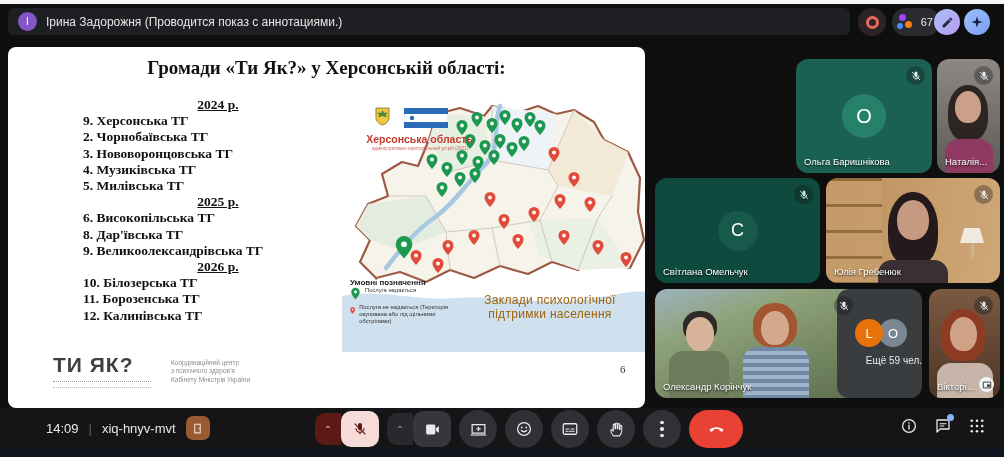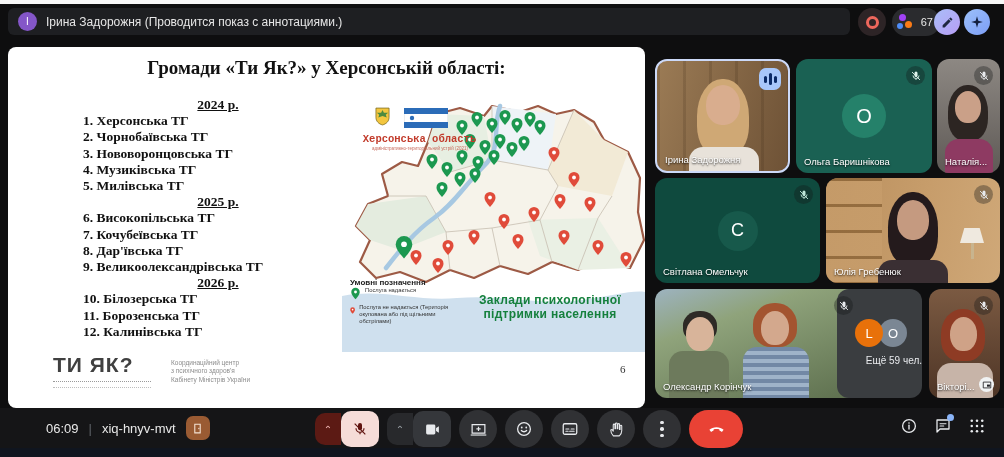--- a/index.html
+++ b/index.html
@@ -38,31 +38,31 @@
   .logo-tagline { position:absolute; left:45px; top:334px; width:98px; height:7px;
            border-top:1px dotted #9a9a9a; border-bottom:1px dotted #bdbdbd; }
   .partner-text { position:absolute; left:163px; top:312px; width:125px; font-family:"Liberation Sans",sans-serif;
            font-size:6.5px; line-height:1.3; color:#8d8d8d; white-space:pre-line; }
   .page-num { position:absolute; left:612px; top:316px; font-size:11px; color:#333; }
 
   
   .map { position:absolute; left:334px; top:53px; width:303px; height:252px; font-family:"Liberation Sans",sans-serif; }
   .map svg.mapsvg { position:absolute; left:0; top:0; }
   .map-head-title { position:absolute; left:0; top:33px; width:155px; text-align:center;
-           font-size:10.5px; font-weight:bold; color:#c23b2b;font-family:Liberation Mono, monospace; }
+           font-size:10.5px; font-weight:bold; color:#c23b2b; }
   .map-head-sub { position:absolute; left:8px; top:46px; width:140px; text-align:center;
            font-size:4.5px; color:#c86a5c; }
   .map-emblem { position:absolute; left:33px; top:7px; }
   .map-flag { position:absolute; left:62px; top:8px; }
   .legend { position:absolute; left:8px; top:178px; width:104px; }
   .legend-title { font-size:8px; font-weight:bold; color:#222; }
   .legend-row { display:flex; gap:4px; margin-bottom:4px; align-items:flex-start; }
   .legend-label { font-size:5.8px; color:#333; line-height:1.25; }
   .map-caption { position:absolute; left:122px; top:193px; width:172px; text-align:center;
-           font-size:12px; font-weight:bold; color:#15803d; letter-spacing:.3px; }
+           font-size:12px; font-weight:normal; color:#a16207; letter-spacing:.3px; }
 
   
   .tile { position:absolute; border-radius:12px; overflow:hidden; background:#222; }
   .tile .name { position:absolute; left:8px; bottom:6px; color:#fff; font-size:9.5px;
            text-shadow:0 1px 2px rgba(0,0,0,.85); z-index:5; white-space:nowrap; }
   .badge { position:absolute; top:7px; right:7px; width:19px; height:19px; border-radius:50%;
            background:rgba(20,22,24,.35); display:flex; align-items:center; justify-content:center; z-index:5; }
   .badge-speak { position:absolute; top:7px; right:7px; width:22px; height:22px; border-radius:7px;
            background:#a8c7fa; display:flex; align-items:center; justify-content:center; gap:2px; z-index:5; }
   .badge-speak i { display:block; width:3px; border-radius:2px; background:#0b2a66; }
@@ -135,28 +135,27 @@
     <svg viewBox="0 0 24 24" width="14" height="14">
         <path fill="#14203f" d="M12 2l2.2 7.8L22 12l-7.8 2.2L12 22l-2.2-7.8L2 12l7.8-2.2z"></path>
       </svg>
   </div>
 
   <div class="abs slide">
     <div class="slide-title">Громади «Ти Як?» у Херсонській області:</div>
 
     <div class="slide-list">
       <div class="yr">2024 р.</div>
-      <div>1. Херсонська ТГ</div>
+      <div>9. Херсонська ТГ</div>
       <div>2. Чорнобаївська ТГ</div>
       <div>3. Нововоронцовська ТГ</div>
       <div>4. Музиківська ТГ</div>
       <div>5. Милівська ТГ</div>
       <div class="yr">2025 р.</div>
       <div>6. Високопільська ТГ</div>
-      <div>7. Кочубеївська ТГ</div>
       <div>8. Дар'ївська ТГ</div>
       <div>9. Великоолександрівська ТГ</div>
       <div class="yr">2026 р.</div>
       <div>10. Білозерська ТГ</div>
       <div>11. Борозенська ТГ</div>
       <div>12. Калинівська ТГ</div>
     </div>
 
     <div class="map">
       <svg class="mapsvg" width="303" height="252" viewBox="0 0 303 252">
@@ -267,35 +266,20 @@
     </div>
 
     <div class="logo-text">ТИ ЯК?</div>
     <div class="logo-tagline"></div>
     <div class="partner-text">Координаційний центр
 з психічного здоров'я
 Кабінету Міністрів України</div>
     <div class="page-num">6</div>
   </div>
 
-  <div class="tile" style="left:655px;top:59px;width:135px;height:114px;border:2px solid #ccd9f8;
-       background:linear-gradient(105deg,#9b7b55,#6e5236);">
-    <div style="position:absolute;inset:0;background:repeating-linear-gradient(90deg,rgba(60,40,20,.18) 0 3px,transparent 3px 26px);"></div>
-    <div class="person">
-      <div class="hair" style="left:40px;top:18px;width:52px;height:78px;background:#cfa875;"></div>
-      <div class="head" style="left:49px;top:24px;width:34px;height:40px;background:#d9ad8e;"></div>
-      <div class="torso" style="left:32px;top:86px;width:70px;height:30px;background:#e8e2da;"></div>
-    </div>
-    <div class="badge-speak">
-      <i style="height:7px"></i>
-        <i style="height:12px"></i>
-        <i style="height:7px"></i>
-    </div>
-    <div class="name">Ірина Задорожня</div>
-  </div>
 
   <div class="tile" style="left:796px;top:59px;width:136px;height:114px;background:#1a6153;">
     <div class="avatar-big" style="width:44px;height:44px;background:#25816a;font-size:20px;">О</div>
     <div class="badge">
       <svg viewBox="0 0 24 24" width="12" height="12">
           <path fill="#dff3ec" d="M12 14a3 3 0 0 0 3-3V6a3 3 0 0 0-6 0v5a3 3 0 0 0 3 3z"></path>
           <path fill="none" stroke="#dff3ec" stroke-width="1.8" d="M6 11a6 6 0 0 0 12 0M12 17v3M4 4l16 16"></path>
         </svg>
     </div>
     <div class="name">Ольга Баришнікова</div>
@@ -387,21 +371,21 @@
       <svg viewBox="0 0 24 24" width="10" height="10">
           <path fill="none" stroke="#202124" stroke-width="2" d="M3 5h18v14H3z"></path>
           <rect x="12" y="11" width="7" height="5" fill="#202124"></rect>
         </svg>
     </div>
     <div class="name">Вікторі...</div>
   </div>
 
   <div class="abs bottom-bar">
     <div class="bb-left">
-      <span class="bb-time">06:09</span>
+      <span class="bb-time">14:09</span>
       <span class="bb-sep">|</span>
       <span class="bb-code">xiq-hnyv-mvt</span>
       <span class="door-btn">
         <svg viewBox="0 0 24 24" width="13" height="13">
             <path fill="#f3e2d3" d="M6 3h12v18H6zM8 5v14h8V5z"></path>
             <circle cx="14.5" cy="12" r="1.2" fill="#f3e2d3"></circle>
           </svg>
       </span>
     </div>
 

